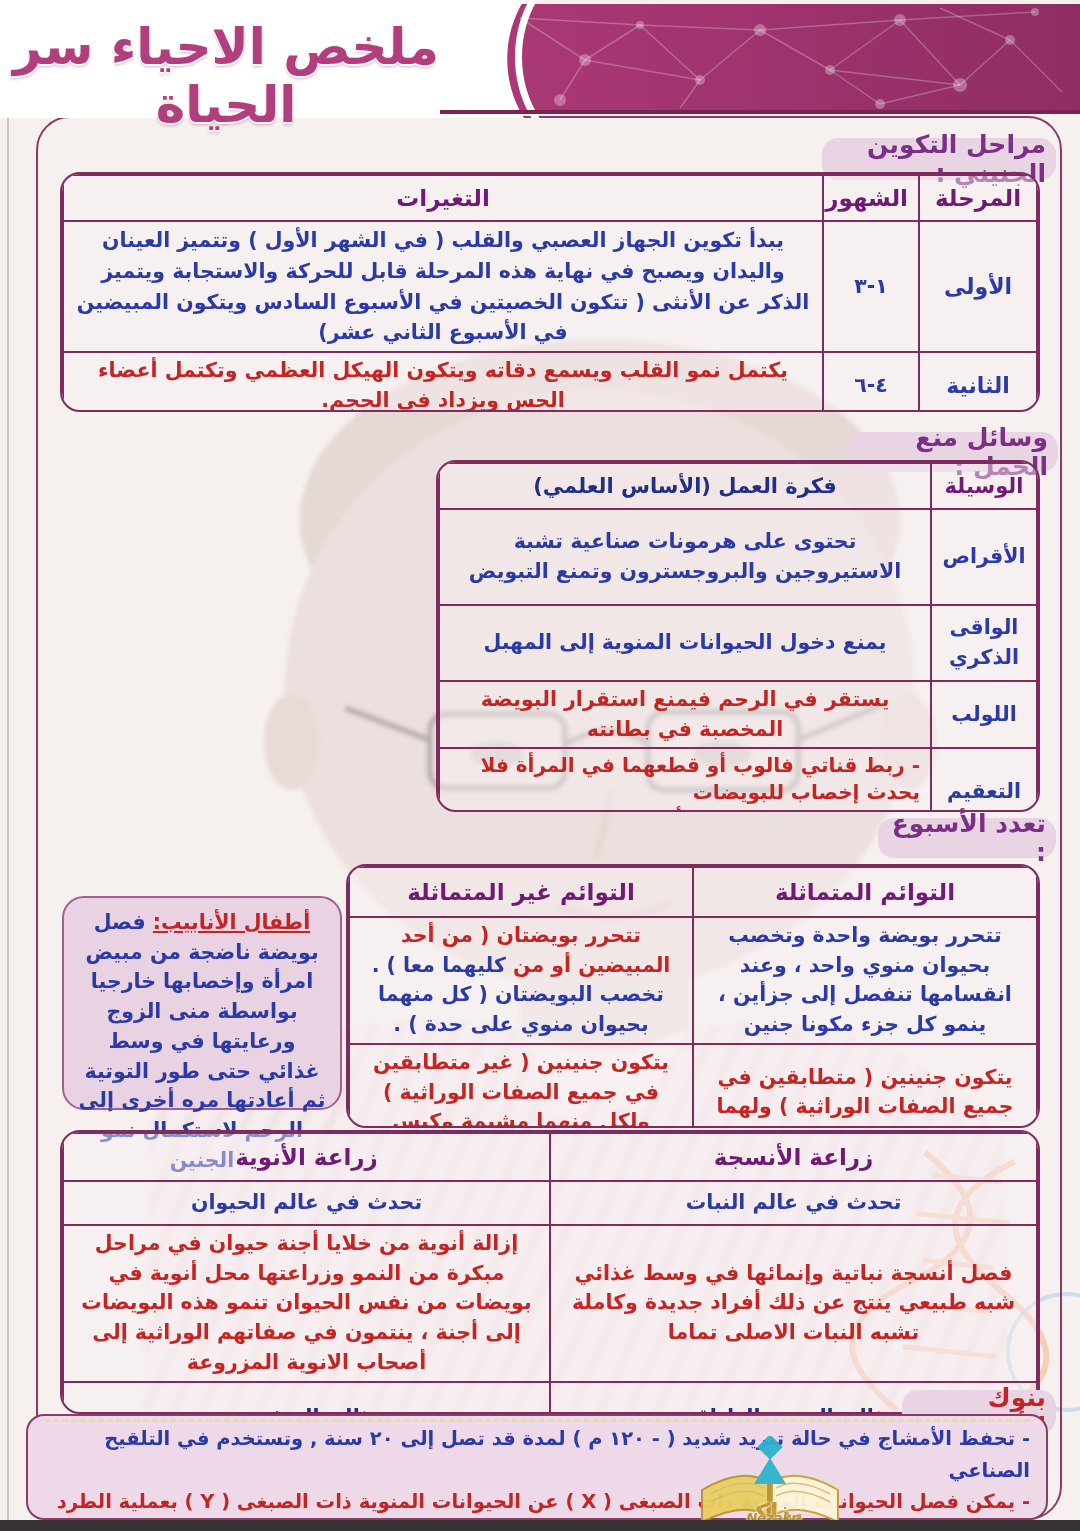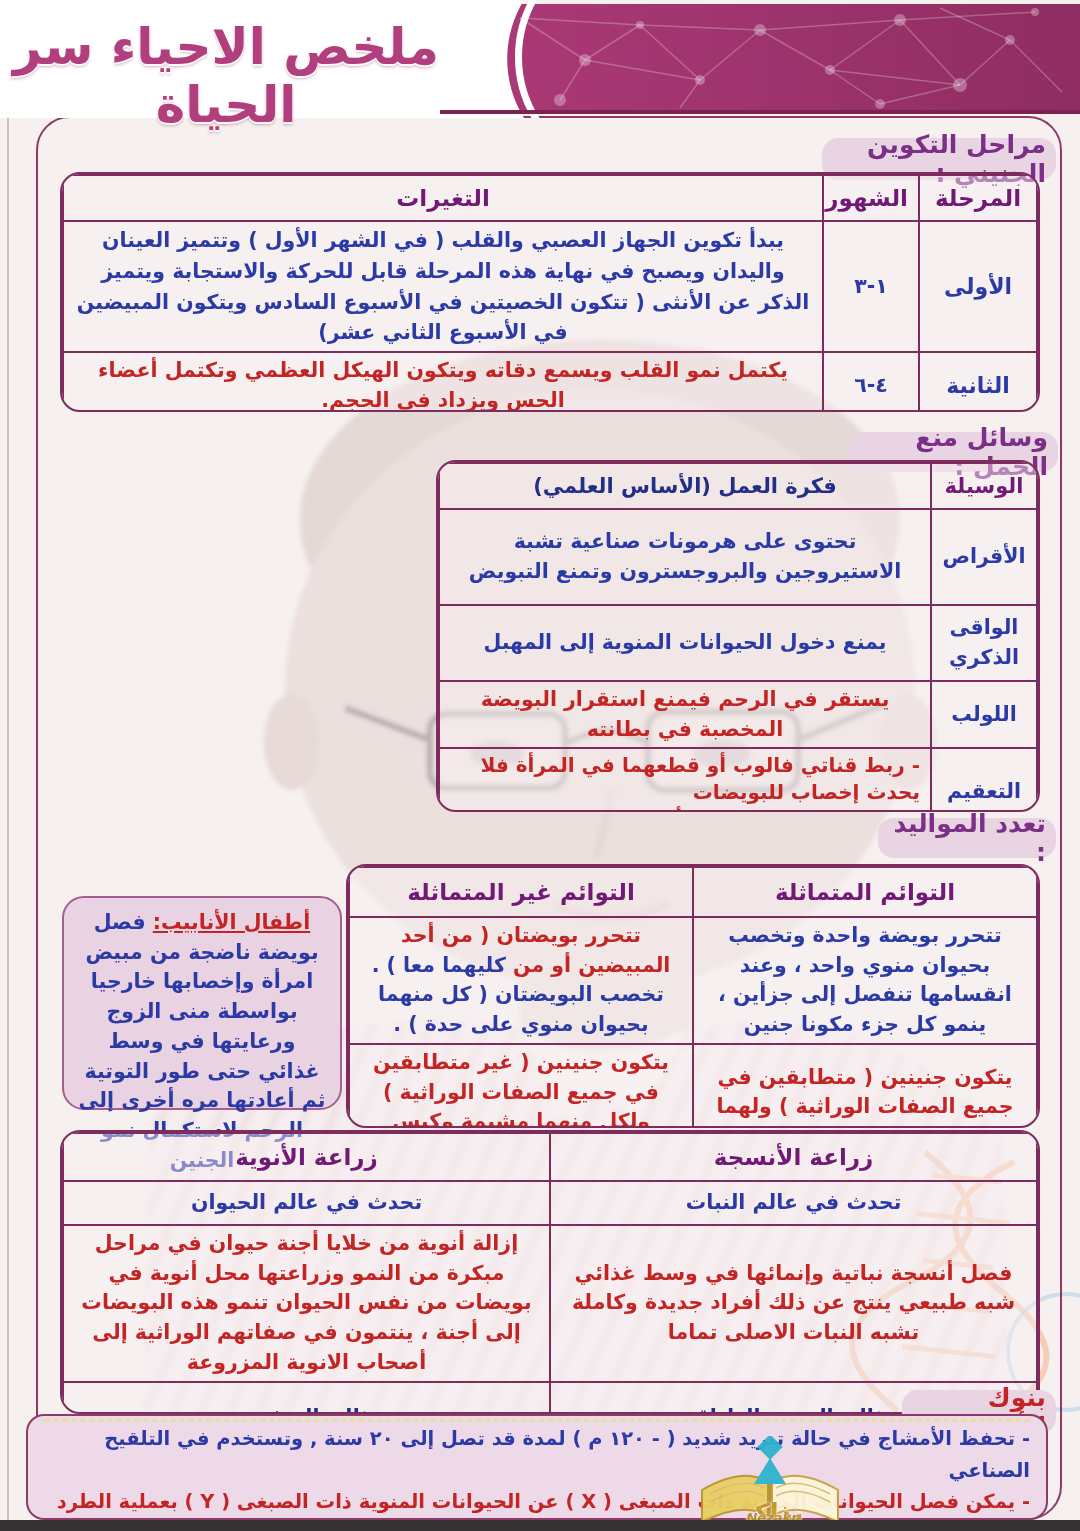--- a/index.html
+++ b/index.html
@@ -251,21 +251,21 @@
     </tr>
     <tr style="height:102px">
       <td class="blue">التعقيم الجراحي</td>
       <td class="red cell-right prelines" style="line-height:1.35;font-size:20px">-  ربط قناتي فالوب أو قطعهما في المرأة فلا يحدث إخصاب للبويضات
 -  ربط الوعاءين الناقلين أو قطعهما في الرجل فلا تخرج من خلالها الحيوانات المنوية</td>
     </tr>
   </tbody>
     </table>
 </div>
 
-<div class="pill" style="left:878px;top:818px;width:178px;height:40px;">تعدد المواليد :</div>
+<div class="pill" style="left:878px;top:818px;width:178px;height:40px;">تعدد الأسبوع :</div>
 
 <div class="tblwrap" style="left:346px;top:864px;width:690px;height:260px;">
   <table>
     <colgroup>
         <col style="width:50%">
         <col style="width:50%">
       </colgroup>
     <tbody>
         <tr style="height:50px">
       <th>التوائم المتماثلة</th>

